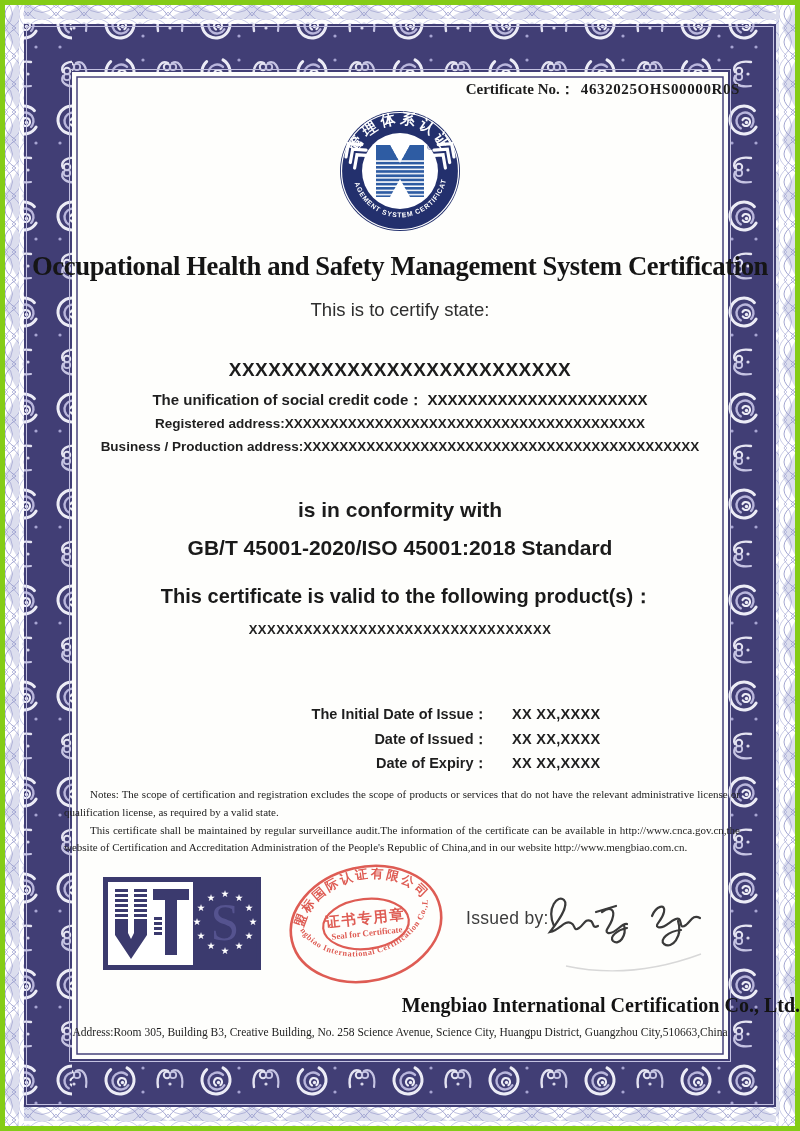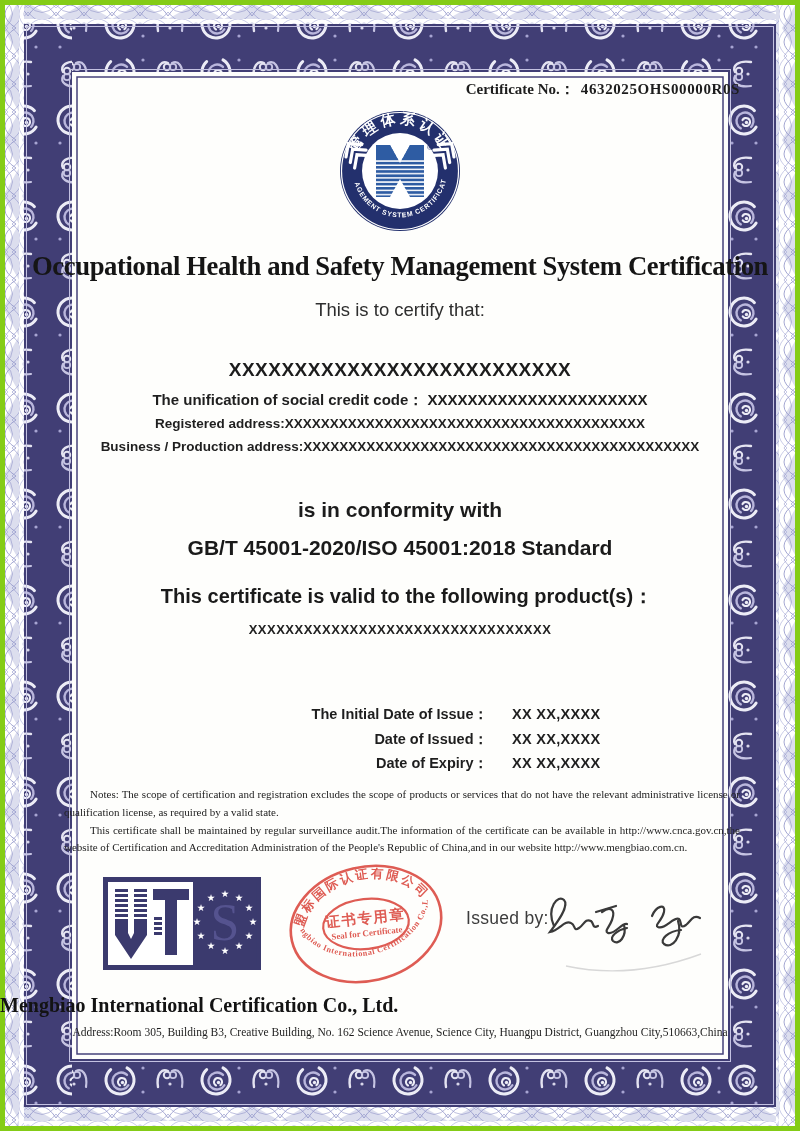--- a/index.html
+++ b/index.html
@@ -32,21 +32,21 @@
   .dates .val{margin-left:24px;letter-spacing:0.3px;text-align:center;}
 
   .notes{left:64px;right:60px;top:786px;font-family:"Liberation Serif",serif;font-size:11px;line-height:1.62;color:#222;text-align:justify;}
   .notes p{margin:0;text-indent:26px;}
 
   .uti{left:103px;top:877px;}
   .seal{left:284px;top:858px;}
   .issued{left:466px;top:908px;font-size:17.5px;color:#3c3c3c;letter-spacing:0.3px;}
   .sig{left:536px;top:878px;}
 
-  .footer-company{left:0;right:0;top:994px;text-align:left;font-family:"Liberation Serif",serif;font-weight:bold;font-size:20px;color:#131313;}
+  .footer-company{left:0;right:0;top:994px;text-align:right;font-family:"Liberation Serif",serif;font-weight:bold;font-size:20px;color:#131313;}
   .footer-address{left:0;right:0;top:1026px;text-align:center;font-family:"Liberation Serif",serif;font-size:11.5px;color:#1d1d1d;}
 </style>
 </head>
 <body>
 
 <div class="page">
 
   <svg class="border-svg" width="800" height="1131" viewBox="0 0 800 1131">
     <defs>
       <pattern id="guilH" width="56" height="19" patternUnits="userSpaceOnUse">
@@ -161,21 +161,21 @@
       </g>
       <g>
         <polygon points="-24,-26 -10,-26 0,-8 10,-26 24,-26 24,26 10,26 0,8 -10,26 -24,26" fill="url(#mst)"></polygon>
         <rect x="-24" y="-26" width="48" height="15" fill="#2e5ca3" clip-path="url(#mclip)"></rect>
       </g>
       <text x="27" y="-21" font-size="8" fill="#23306d" font-family="Liberation Sans, sans-serif">®</text>
     </svg>
   </div>
 
   <div class="layer title">Occupational Health and Safety Management System Certification</div>
-  <div class="layer certify">This is to certify that:</div>
+  <div class="layer certify">This is to certify state:</div>
 
   <div class="layer codeline">The unification of social credit code： XXXXXXXXXXXXXXXXXXXXXX</div>
   <div class="layer company">XXXXXXXXXXXXXXXXXXXXXXXXXX</div>
   <div class="layer regline">Registered address:XXXXXXXXXXXXXXXXXXXXXXXXXXXXXXXXXXXXXXXX</div>
   <div class="layer busline">Business / Production address:XXXXXXXXXXXXXXXXXXXXXXXXXXXXXXXXXXXXXXXXXXXX</div>
 
   <div class="layer conformity">is in conformity with</div>
   <div class="layer standard">GB/T 45001-2020/ISO 45001:2018 Standard</div>
   <div class="layer validline">This certificate is valid to the following product(s)：</div>
   <div class="layer products">XXXXXXXXXXXXXXXXXXXXXXXXXXXXXXXXX</div>
@@ -275,15 +275,15 @@
         <path d="M88,47 C91,58 83,68 77,63 C73,59 81,52 91,50"></path>
         <path d="M60,34 L80,28"></path>
         <path d="M116,38 C120,28 130,25 128,34 C126,43 118,47 122,49 C129,52 138,38 143,41 C146,43 143,52 150,47 C155,43 157,36 164,40"></path>
         <path d="M142,43 C147,58 136,72 128,66 C123,62 132,53 145,52"></path>
       </g>
       <path d="M30,88 Q95,102 165,76" fill="none" stroke="#d8d8d8" stroke-width="1.4"></path>
     </svg>
   </div>
 
   <div class="layer footer-company">Mengbiao International Certification Co., Ltd.</div>
-  <div class="layer footer-address">Address:Room 305, Building B3, Creative Building, No. 162 Science Avenue, Science City, Huangpu District, Guangzhou City,510663,China</div>
+  <div class="layer footer-address">Address:Room 305, Building B3, Creative Building, No. 258 Science Avenue, Science City, Huangpu District, Guangzhou City,510663,China</div>
 
 </div>
 
 </body></html>

